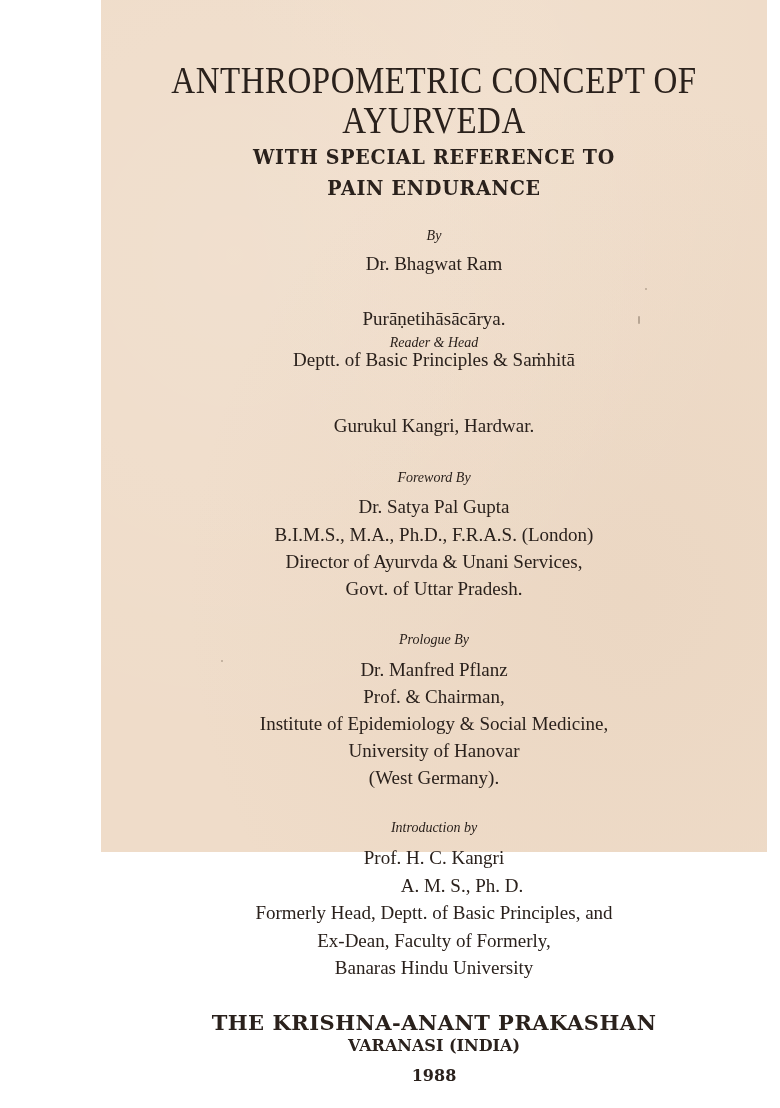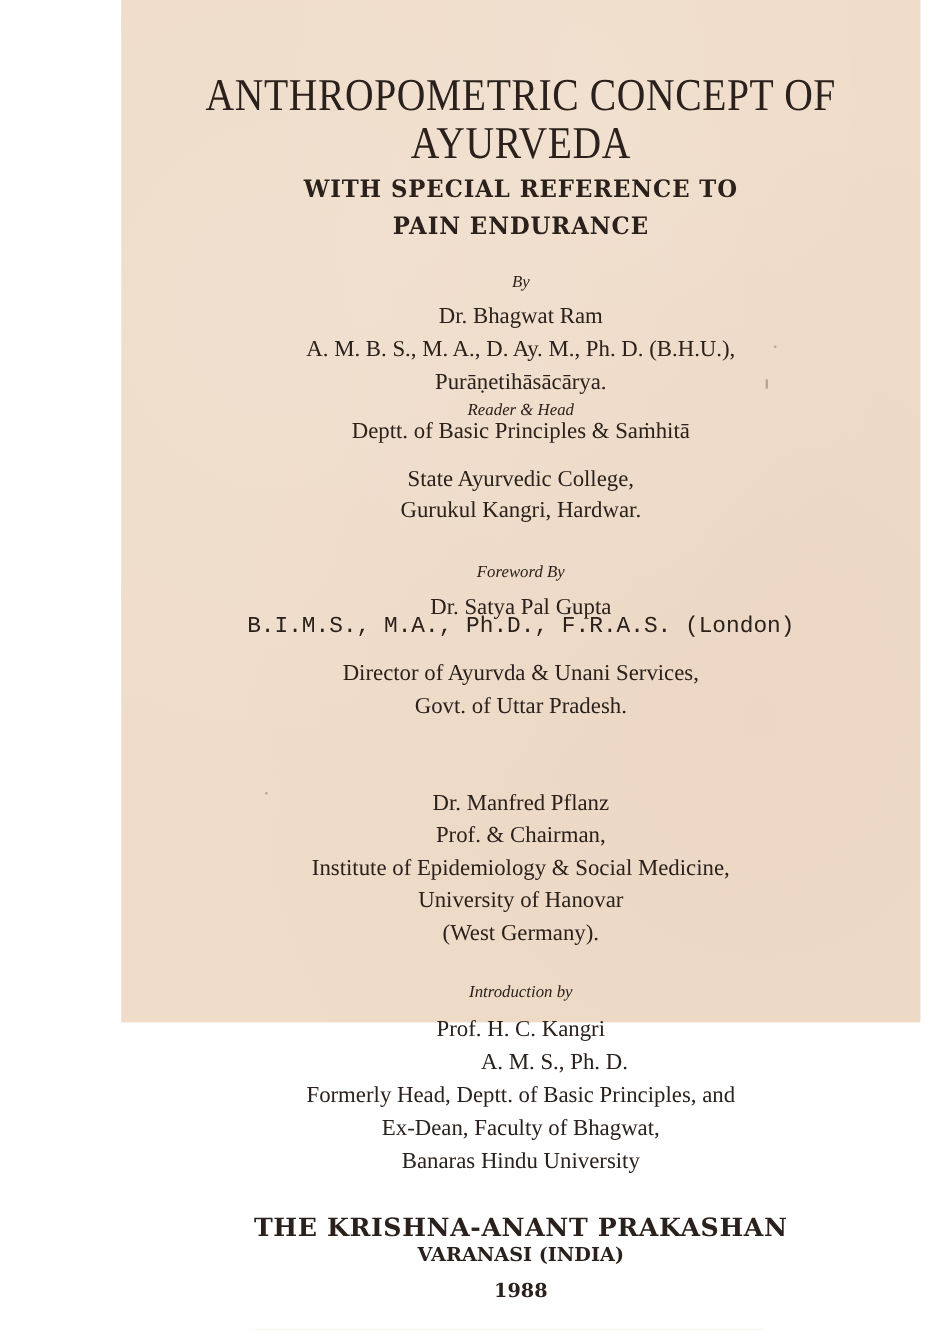--- a/index.html
+++ b/index.html
@@ -31,44 +31,43 @@
 
 <div class="page">
 
   <div class="line t1" style="top:64px;">ANTHROPOMETRIC  CONCEPT  OF</div>
   <div class="line t1" style="top:104px;">AYURVEDA</div>
   <div class="line t2" style="top:147px;">WITH  SPECIAL REFERENCE TO</div>
   <div class="line t2" style="top:178px;">PAIN ENDURANCE</div>
 
   <div class="line it" style="top:229px;">By</div>
   <div class="line nm" style="top:254px;">Dr. Bhagwat  Ram</div>
-  <div class="line tx" style="top:282px;">A. M. B. S.,  M. A.,  D. Ay. M.,  Ph. D. (B.H.U.),</div>
   <div class="line tx" style="top:309px;">Purāṇetihāsācārya.</div>
   <div class="line it" style="top:336px;">Reader &amp; Head</div>
   <div class="line tx" style="top:350px;">Deptt. of Basic Principles &amp;  Saṁhitā</div>
-  <div class="line tx" style="top:390px;">State Ayurvedic College,</div>
   <div class="line tx" style="top:416px;">Gurukul Kangri,  Hardwar.</div>
 
   <div class="line it" style="top:471px;">Foreword By</div>
   <div class="line nm" style="top:497px;">Dr. Satya Pal Gupta</div>
-  <div class="line tx" style="top:513px;font-family:Liberation Mono, monospace;">B.I.M.S., M.A., Ph.D.,  F.R.A.S. (London)</div>
+  <div class="line tx" style="top:525px;">B.I.M.S., M.A., Ph.D.,  F.R.A.S. (London)</div>
   <div class="line tx" style="top:552px;">Director of Ayurvda &amp; Unani Services,</div>
   <div class="line tx" style="top:579px;">Govt. of  Uttar  Pradesh.</div>
 
+  <div class="line it" style="top:633px;">Prologue By</div>
   <div class="line nm" style="top:660px;">Dr. Manfred  Pflanz</div>
   <div class="line tx" style="top:687px;">Prof. &amp; Chairman,</div>
   <div class="line tx" style="top:714px;">Institute of Epidemiology  &amp; Social Medicine,</div>
   <div class="line tx" style="top:741px;">University  of Hanovar</div>
   <div class="line tx" style="top:768px;">(West Germany).</div>
 
   <div class="line it" style="top:821px;">Introduction by</div>
   <div class="line nm" style="top:848px;">Prof. H. C. Kangri</div>
   <div class="line tx" style="top:876px;padding-left:28px;">A. M. S.,   Ph. D.</div>
   <div class="line tx" style="top:903px;">Formerly  Head, Deptt.  of Basic Principles, and</div>
-  <div class="line tx" style="top:931px;">Ex-Dean,  Faculty  of  Bhagwat,</div>
+  <div class="line tx" style="top:931px;">Ex-Dean,  Faculty  of  Formerly,</div>
   <div class="line tx" style="top:958px;">Banaras Hindu University</div>
 
   <div class="line pub" style="top:1012px;">THE  KRISHNA-ANANT  PRAKASHAN</div>
   <div class="line pub2" style="top:1038px;">VARANASI (INDIA)</div>
   <div class="line pub2" style="top:1068px;">1988</div>
 
   <div class="speck" style="left:544px;top:288px;width:2px;height:2px;"></div>
   <div class="speck" style="left:537px;top:316px;width:2px;height:8px;border-radius:1px;"></div>
   <div class="speck" style="left:120px;top:660px;width:2px;height:2px;"></div>
 </div>

